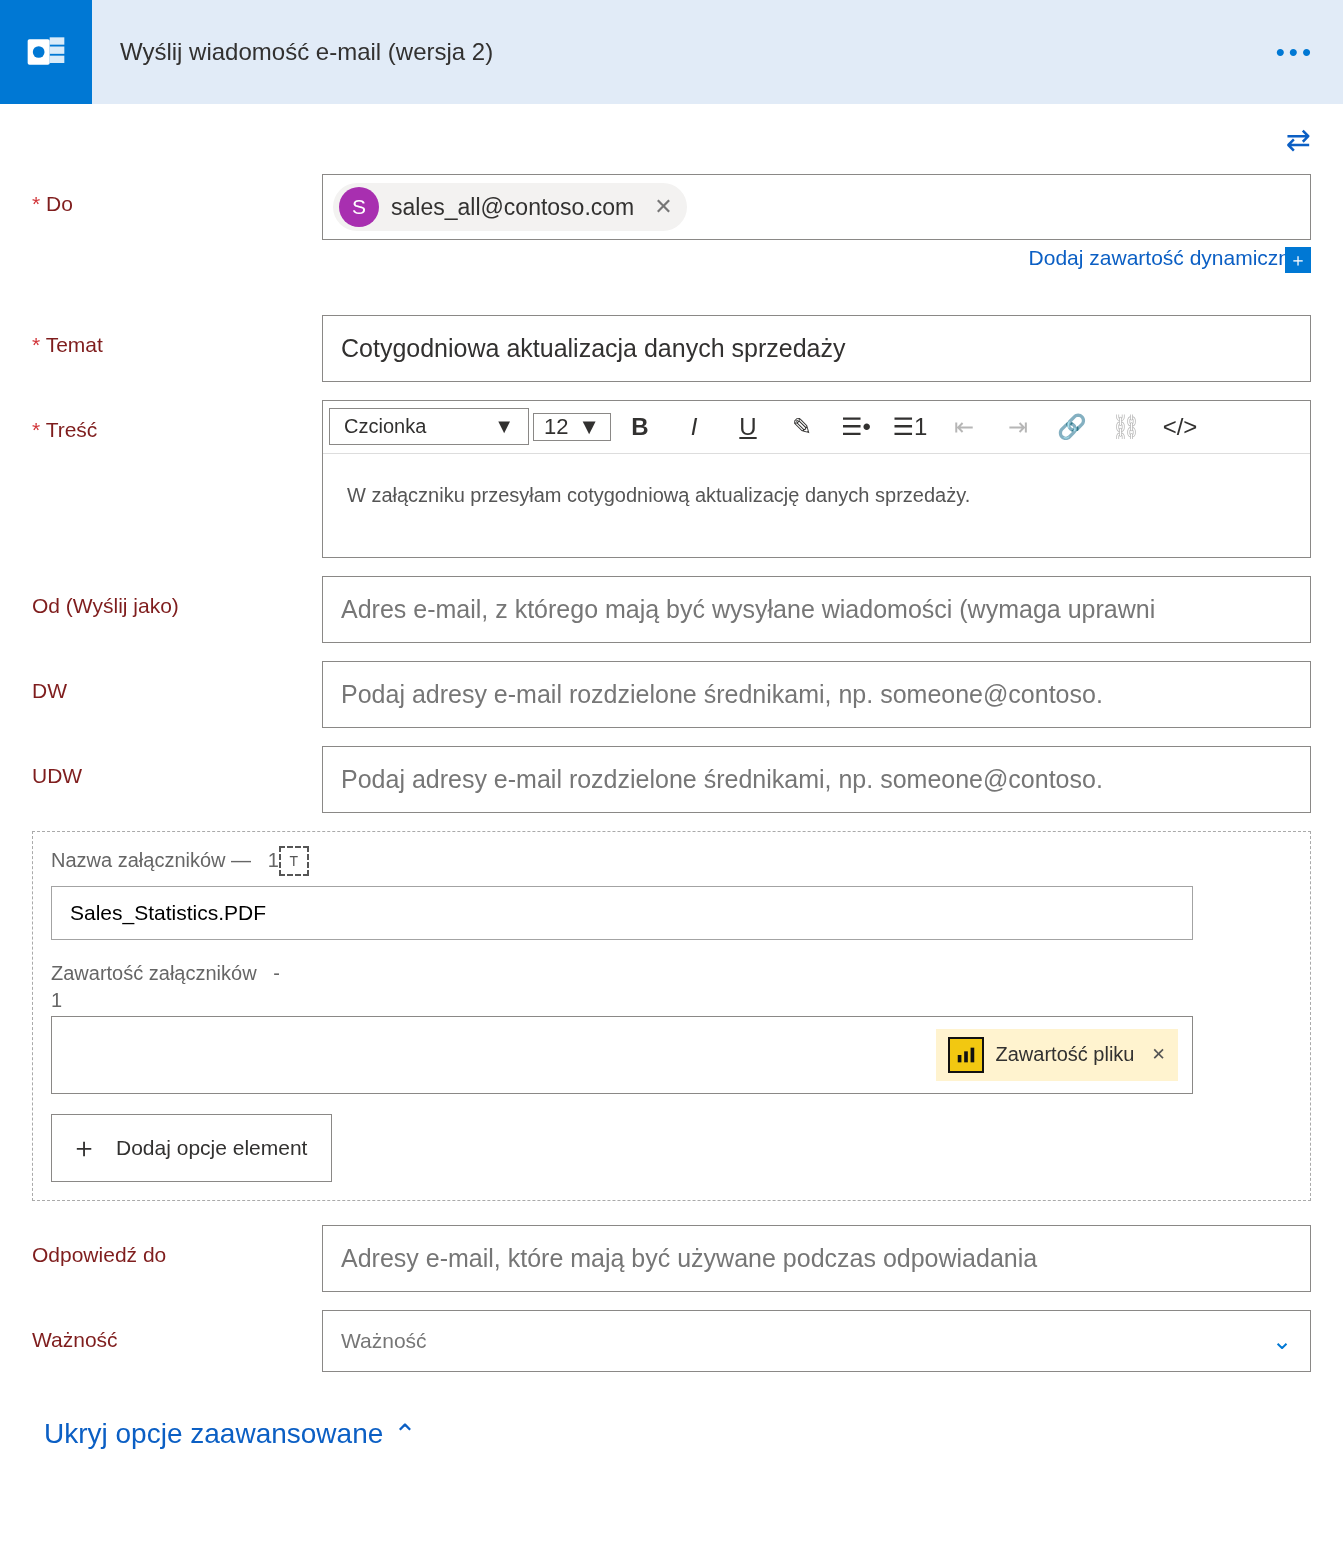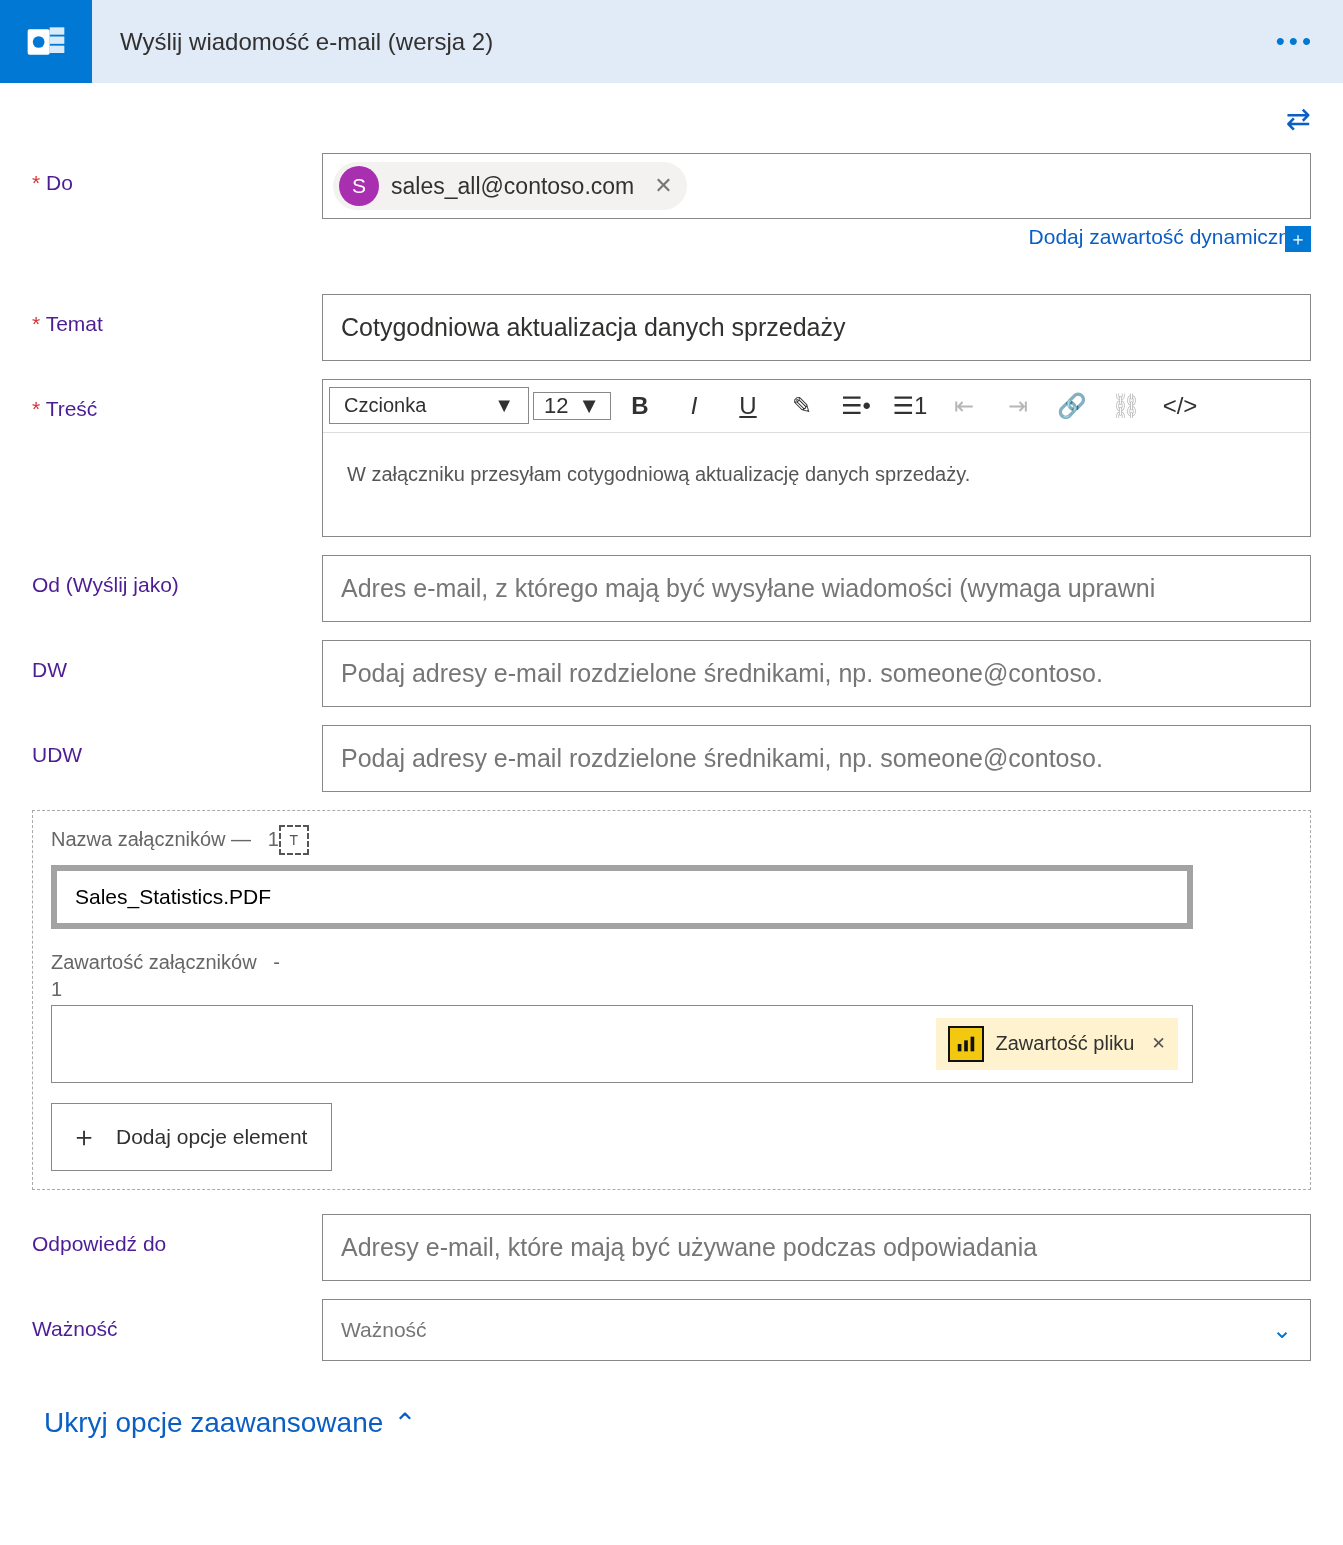--- a/index.html
+++ b/index.html
@@ -1,20 +1,20 @@
 <!DOCTYPE html>
 <html><head>
 <meta charset="utf-8">
 <style>
   * { box-sizing: border-box; margin: 0; padding: 0; }
   body { font-family: "Segoe UI", Arial, sans-serif; font-size: 19px; color: #323130; background: #fff; }
   .container { width: 1343px; }
 
   .header {
-    height: 83px;
+    height: 104px;
     background: #e1ebf7;
     display: flex;
     align-items: center;
   }
   .header-icon {
     width: 92px; height: 100%;
     background: #0078d4;
     display: flex; align-items: center; justify-content: center;
   }
   .header-title {
@@ -43,21 +43,21 @@
 
   .field-row {
     display: flex;
     align-items: flex-start;
     margin-bottom: 18px;
   }
   .field-label {
     width: 290px;
     padding-top: 18px;
     font-size: 21px;
-    color: #4c1d95;
+    color: #7f1d1d;
   }
   .label-required::before {
     content: "* ";
     color: #d13438;
   }
   .field-input-col { flex: 1; }
 
   .text-input {
     width: 100%;
     border: 1px solid #8a8886;
@@ -164,21 +164,21 @@
   }
   .attach-label {
     font-size: 20px;
     color: #666;
     display: flex;
     align-items: center;
     margin-bottom: 10px;
   }
   .attach-input {
     width: 92%;
-    border: 6px solid #a3a3a3;
+    border: 1px solid #a3a3a3;
     padding: 14px 18px;
     font-size: 21px;
     margin-bottom: 22px;
   }
   .attach-content-box {
     width: 92%;
     border: 1px solid #8a8886;
     padding: 12px 14px;
     margin-bottom: 20px;
     text-align: right;

